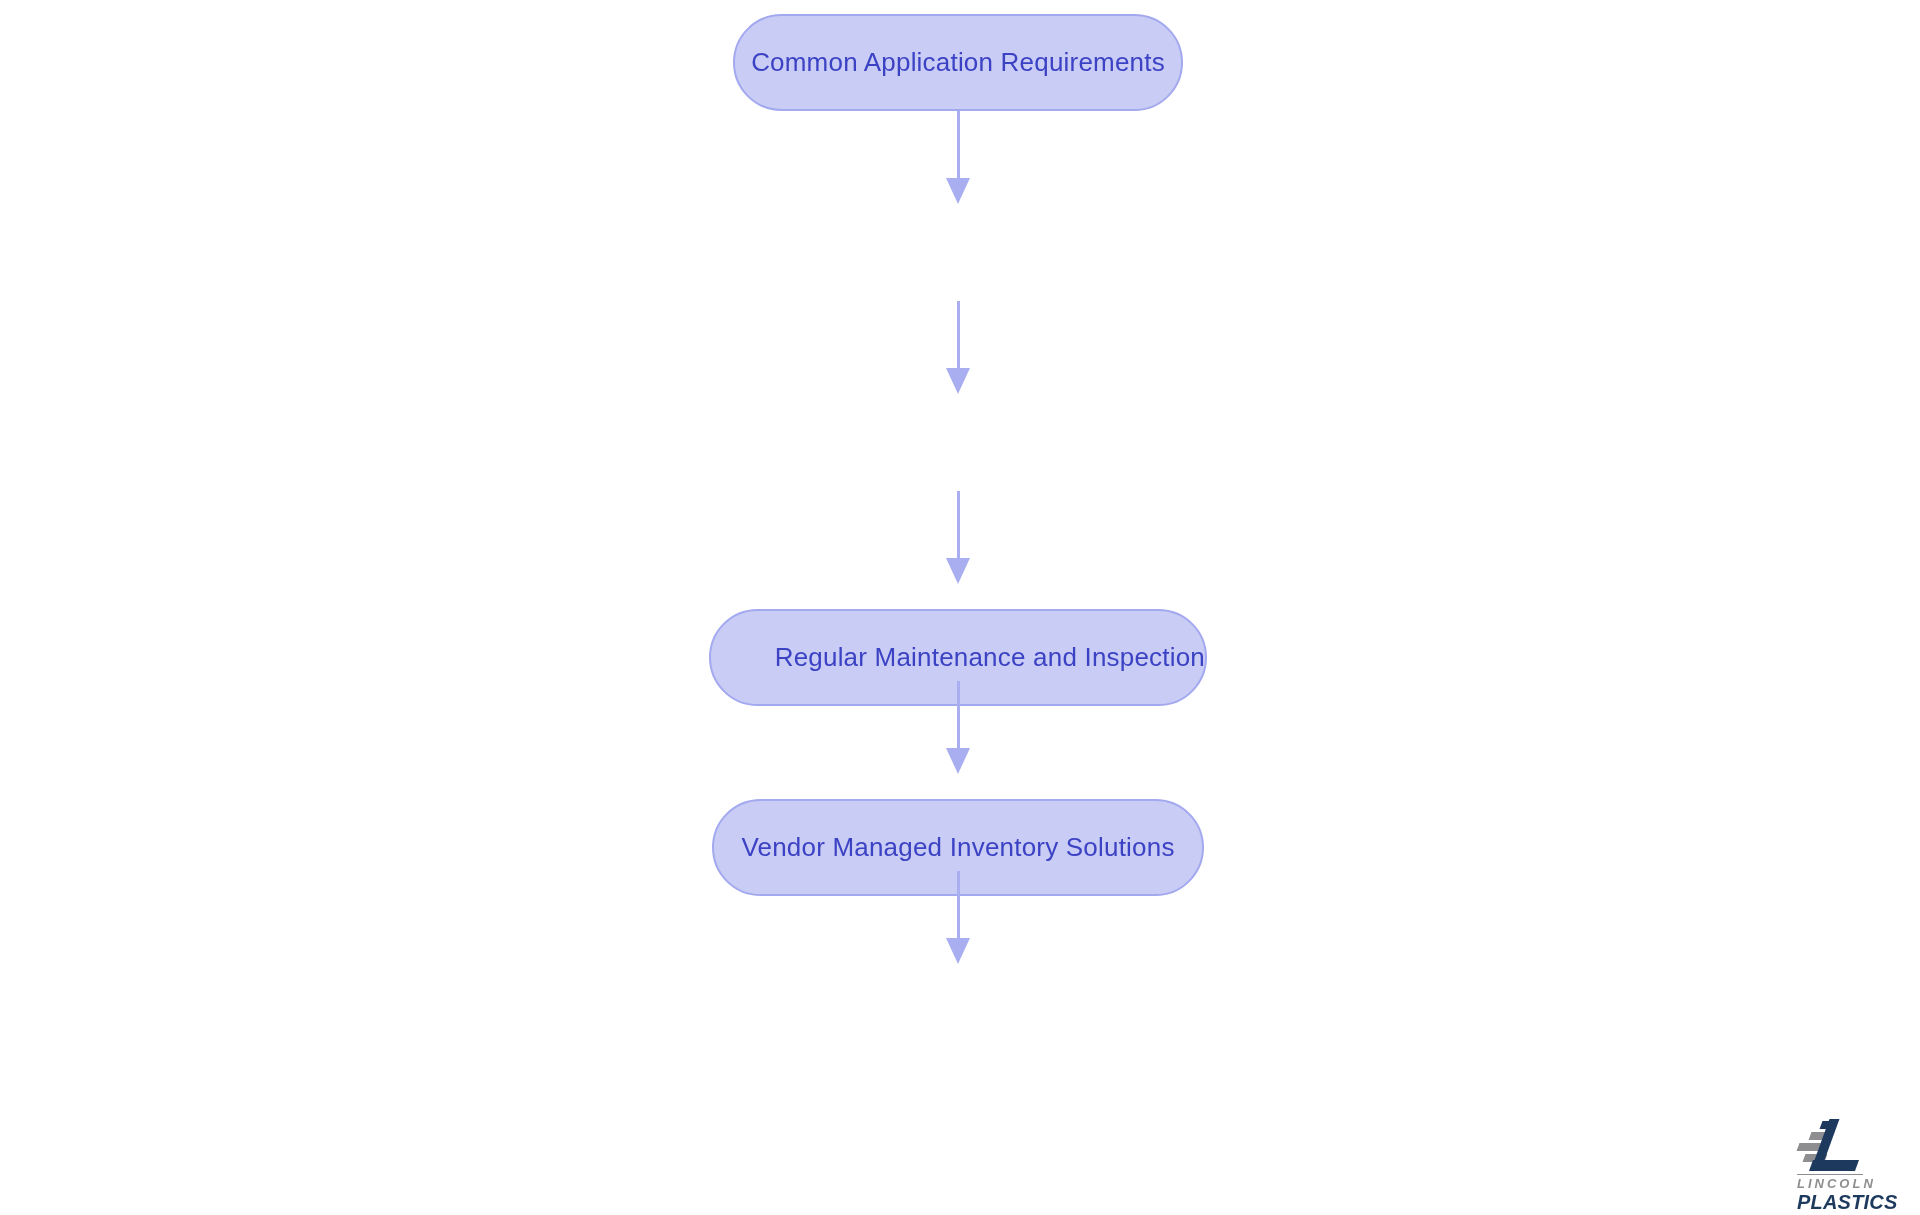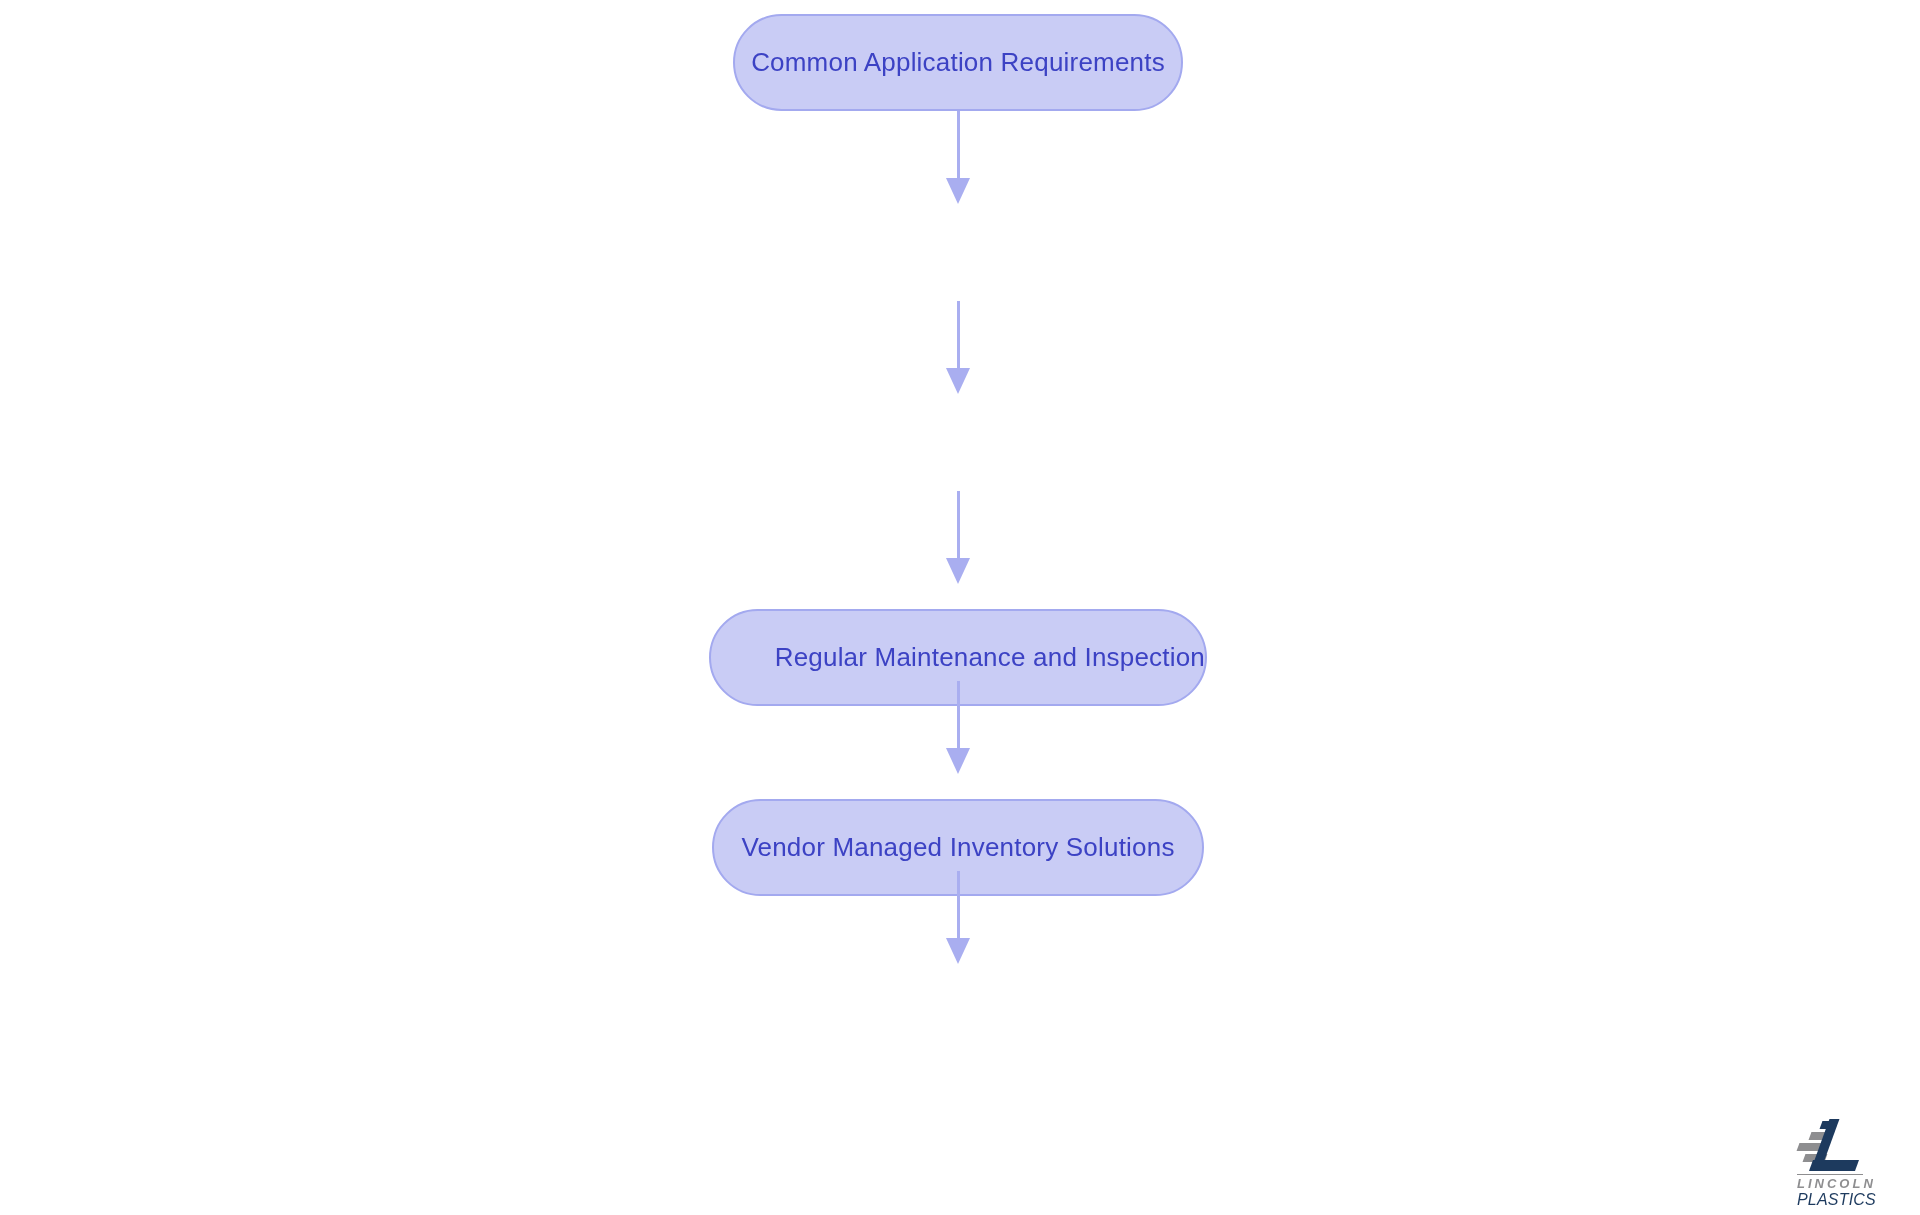--- a/index.html
+++ b/index.html
@@ -104,22 +104,22 @@
     margin-top: 1px;
     color: var(--gray, #8e8e90);
     font-size: 13px;
     font-weight: bold;
     font-style: italic;
     letter-spacing: 3px;
     white-space: nowrap;
   }
   .logo-line2 {
     color: var(--navy, #1d3a5e);
-    font-size: 16px;
-    font-weight: normal;
+    font-size: 20px;
+    font-weight: bold;
     font-style: italic;
     letter-spacing: 0.2px;
     white-space: nowrap;
   }
 </style>
 </head>
 <body>
 
 <div class="page">
 

